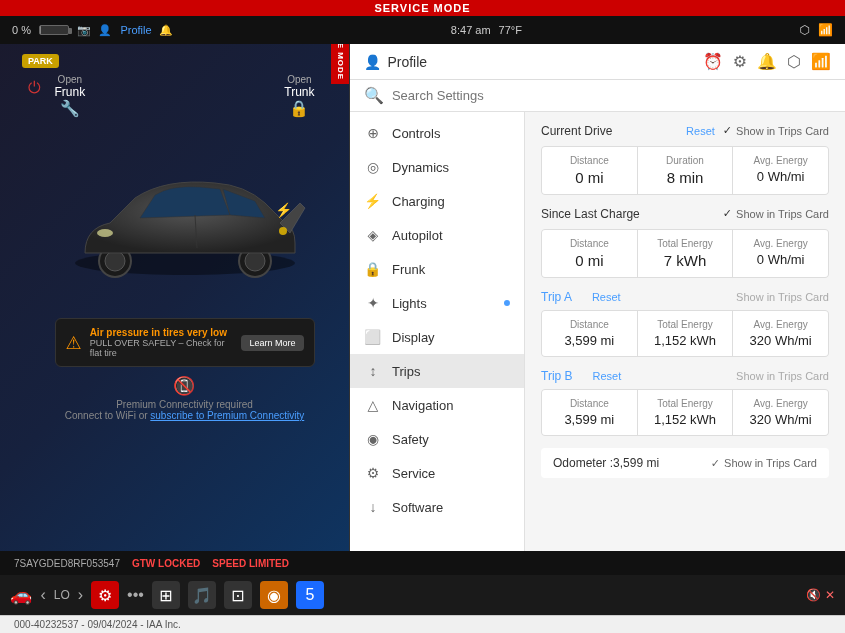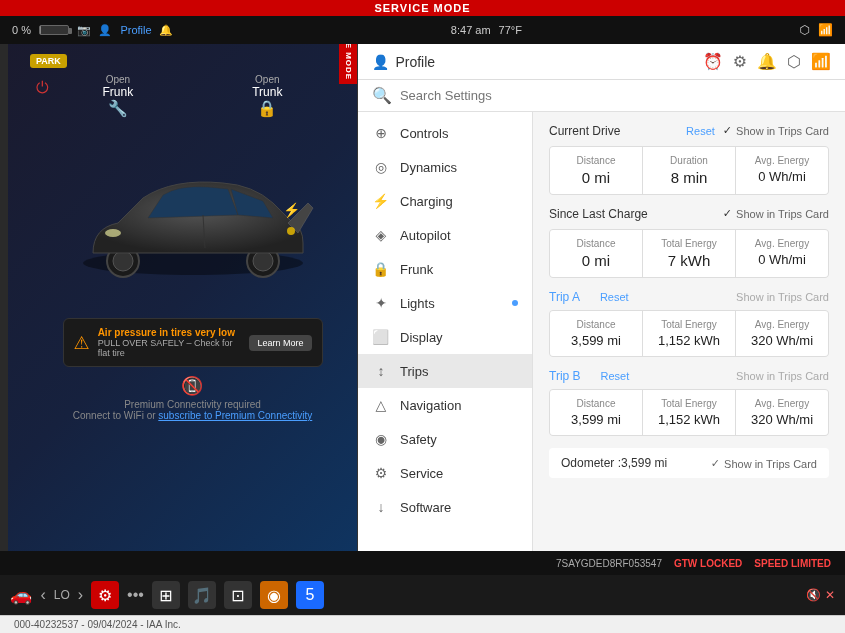--- a/index.html
+++ b/index.html
@@ -72,38 +72,37 @@
     
     .left-panel {
       width: 350px;
       background: linear-gradient(135deg, #1a1a2e 0%, #16213e 50%, #0f3460 100%);
       position: relative;
       display: flex;
       flex-direction: column;
       align-items: center;
       padding: 10px;
       border-right: 1px solid #333;
-      margin-left: 8px;
     }
 
     .park-badge {
       position: absolute;
       top: 10px;
       left: 10px;
       background: #c8a000;
       color: white;
       font-size: 10px;
       font-weight: bold;
       padding: 2px 6px;
       border-radius: 3px;
     }
 
     .car-labels {
       display: flex;
-      justify-content: center;
+      justify-content: space-between;
       width: 260px;
       margin-top: 30px;
       margin-bottom: 5px;
       gap: 39px;
     }
 
     .car-label {
       text-align: center;
       color: white;
       font-size: 11px;
@@ -409,21 +408,21 @@
       font-size: 12px;
       color: #333;
     }
 
     
     .bottom-status-bar {
       background: #111;
       color: #ccc;
       display: flex;
       align-items: center;
-      justify-content: flex-end;
+      justify-content: flex-start;
       padding: 7px 14px;
       font-size: 10px;
       height: 24px;
     }
 
     .vin-info {
       display: flex;
       gap: 12px;
       color: #aaa;
       font-size: 10px;
@@ -760,21 +759,21 @@
             <div class="data-cell">
               <div class="data-cell-label">Total Energy</div>
               <div class="data-cell-value" style="font-size:13px;">1,152 kWh</div>
             </div>
             <div class="data-cell">
               <div class="data-cell-label">Avg. Energy</div>
               <div class="data-cell-value" style="font-size:13px;">320 Wh/mi</div>
             </div>
           </div>
 
-          <div class="odometer-row" style="margin-top:1px;align-items:flex-end;">
+          <div class="odometer-row" style="margin-top:1px;">
             <span style="font-weight:500;">Odometer :</span>
             <span>3,599 mi</span>
             <span style="flex:1;"></span>
             <span style="display:flex;align-items:center;gap:4px;color:#666;font-size:11px;">
               <span>✓</span>
               <span>Show in Trips Card</span>
             </span>
           </div>
         </div>
       </div>

